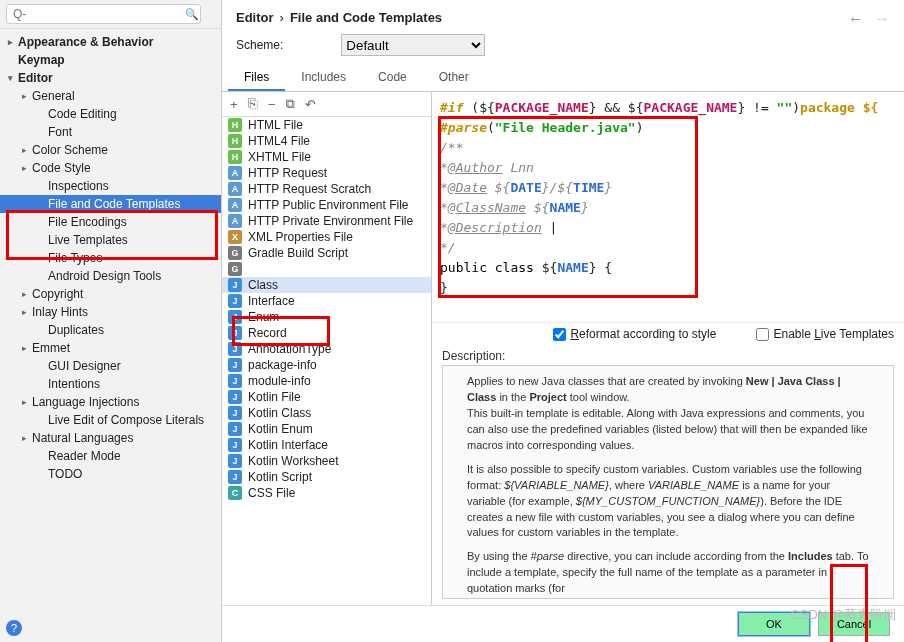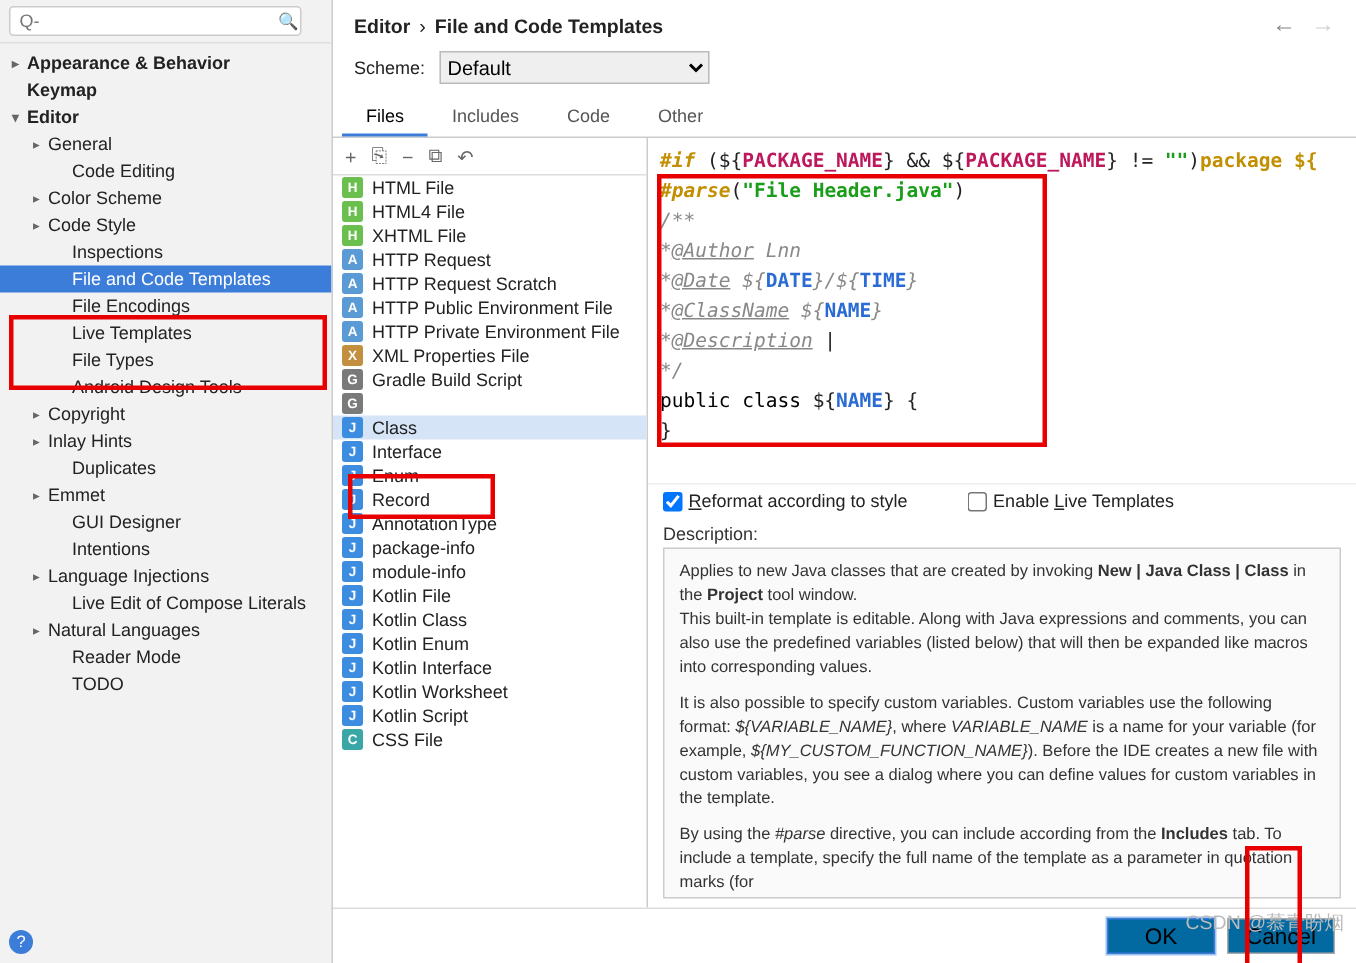--- a/index.html
+++ b/index.html
@@ -16,21 +16,21 @@
 .ti.l2 { padding-left: 38px; }
 .ti .caret { width: 10px; display: inline-block; color: #666; font-size: 9px; }
 .ti.sel { background: #3b7dd8; color: #fff; }
 .redbox1 { position: absolute; left: 6px; top: 210px; width: 212px; height: 50px; border: 3px solid #e80000; pointer-events: none; }
 .main { flex: 1; display: flex; flex-direction: column; background: #fff; }
 .crumbs { display: flex; align-items: center; justify-content: space-between; padding: 8px 14px 4px; }
 .crumbs .path { display: flex; align-items: center; gap: 6px; font-size: 13px; }
 .crumbs .path b { font-weight: bold; }
 .crumbs .nav { display: flex; gap: 10px; color: #888; font-size: 16px; }
 .scheme-row { display: flex; align-items: center; gap: 10px; padding: 4px 14px 8px; }
-.scheme-row select { width: 180px; height: 22px; border: 1px solid #bbb; }
+.scheme-row select { width: 144px; height: 22px; border: 1px solid #bbb; margin-left: 48px; }
 .tabs { display: flex; border-bottom: 1px solid #ccc; padding: 0 6px; gap: 0; }
 .tab { padding: 6px 16px 5px; cursor: pointer; border-bottom: 2px solid transparent; color: #555; }
 .tab.active { border-bottom: 2px solid #3b7dd8; color: #000000; font-weight: 500; }
 .workarea { display: flex; flex: 1; min-height: 0; }
 .flist-wrap { width: 210px; border-right: 1px solid #ccc; display: flex; flex-direction: column; }
 .ftoolbar { display: flex; align-items: center; gap: 10px; padding: 4px 8px; border-bottom: 1px solid #ddd; color: #666; }
 .ftoolbar span { cursor: pointer; font-size: 13px; }
 .flist { flex: 1; overflow: auto; position: relative; }
 .fi { display: flex; align-items: center; gap: 6px; padding: 1px 6px; cursor: pointer; white-space: nowrap; }
 .fi.sel { background: #d5e4f7; }
@@ -45,29 +45,29 @@
 .code { flex: 0 0 auto; padding: 6px 8px; font-family: "Consolas", monospace; font-size: 13px; line-height: 20px; white-space: nowrap; overflow: hidden; position: relative; height: 230px; }
 .code .kw { color: #c28f00; font-style: italic; font-weight: bold; }
 .code .mac { color: #be185d; font-weight: bold; }
 .code .str { color: #1a9e1a; font-weight: bold; }
 .code .var { color: #2b6cd4; font-weight: bold; }
 .code .cmt { color: #888; font-style: italic; }
 .code .bold { color: #c28f00; font-weight: bold; font-style: normal; }
 .code .bold2 { font-weight: normal; color: #000; }
 .redbox2 { position: absolute; left: 438px; top: 116px; width: 260px; height: 182px; border: 3px solid #e80000; pointer-events: none; }
 .redbox3 { position: absolute; left: 232px; top: 316px; width: 98px; height: 30px; border: 3px solid #e80000; pointer-events: none; }
-.opts { padding: 4px 10px; display: flex; gap: 40px; align-items: center; border-top: 1px solid #eee; }
+.opts { padding: 4px 10px; display: flex; gap: 40px; align-items: center; border-top: 1px solid #eee; justify-content: flex-end; }
 .opts label { display: flex; align-items: center; gap: 4px; }
 .opts .u { text-decoration: underline; }
 .desc-label { padding: 4px 10px 2px; color: #333; }
-.desc { flex: 1; margin: 0 10px 6px; border: 1px solid #ccc; padding: 8px 10px; font-size: 11px; line-height: 1.45; overflow: hidden; color: #333; background: #fafafa; }
+.desc { flex: 1; margin: 0 10px 6px; border: 1px solid #ccc; padding: 8px 24px; font-size: 11px; line-height: 1.45; overflow: hidden; color: #333; background: #fafafa; }
 .desc b { font-weight: bold; }
 .desc i { font-style: italic; }
 .btnrow { padding: 6px 14px; display: flex; justify-content: flex-end; gap: 8px; border-top: 1px solid #ddd; }
-.btn { min-width: 72px; height: 24px; border: 1px solid #aaa; background: #0369a1; cursor: pointer; font-size: 15px; }
+.btn { min-width: 72px; height: 24px; border: 1px solid #aaa; background: #86efac; cursor: pointer; font-size: 11px; }
 .btn.primary { border: 1px solid #3b7dd8; outline: 1px solid #9cc2ee; }
 .help { position: absolute; left: 6px; bottom: 6px; width: 16px; height: 16px; border-radius: 50%; background: #3b7dd8; color: #fff; font-size: 11px; display: flex; align-items: center; justify-content: center; cursor: pointer; }
 .watermark { position: absolute; right: 8px; bottom: 18px; color: #bbb; font-size: 13px; pointer-events: none; }
 .redbox4 { position: absolute; right: 36px; bottom: 0; width: 38px; height: 78px; border: 3px solid #e80000; border-bottom: none; pointer-events: none; }
 </style>
 </head>
 <body>
 
 <div class="root">
   <div class="sidebar">
@@ -88,20 +88,24 @@
           <span class="caret">▾</span>
           <span>Editor</span>
         </div>
         <div class="ti l1">
           <span class="caret">▸</span>
           <span>General</span>
         </div>
         <div class="ti l2">
           <span class="caret"></span>
           <span>Code Editing</span>
+        </div>
+        <div class="ti l2">
+          <span class="caret"></span>
+          <span>Font</span>
         </div>
         <div class="ti l1">
           <span class="caret">▸</span>
           <span>Color Scheme</span>
         </div>
         <div class="ti l1">
           <span class="caret">▸</span>
           <span>Code Style</span>
         </div>
         <div class="ti l2">

